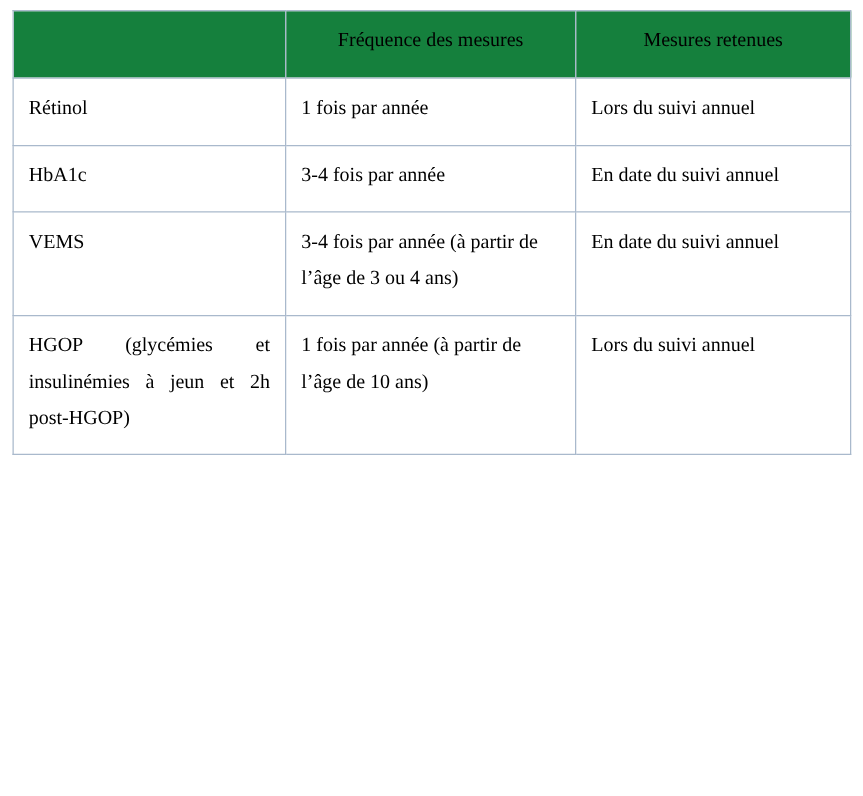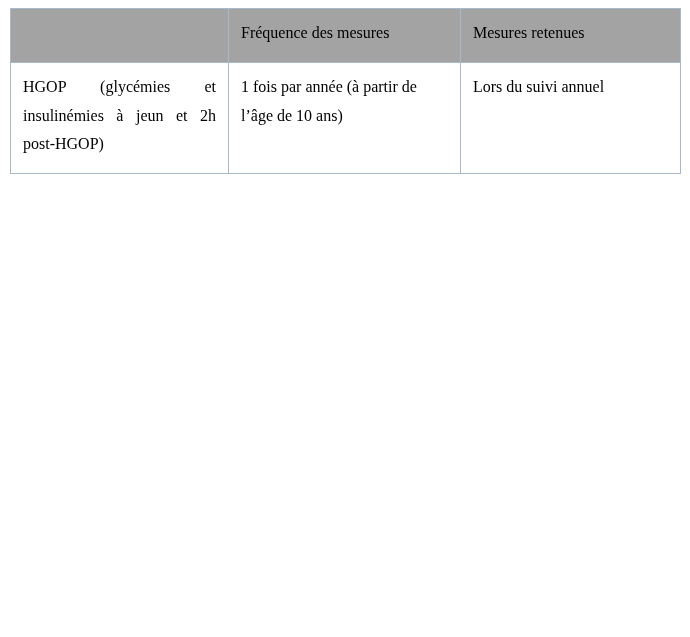--- a/index.html
+++ b/index.html
@@ -26,21 +26,22 @@
   col.c2 { width: 220px; }
   th, td {
     border: 1px solid #a9b9cc;
     padding: 10px 12px 14px 12px;
     vertical-align: top;
     text-align: left;
     font-weight: normal;
     line-height: 1.8;
   }
   thead th {
-    background: #a3a3a3;
+    background: #15803d;
+    text-align: center;
   }
   .justify {
     text-align: justify;
     text-align-last: justify;
   }
 </style>
 </head>
 <body>
 
 <div class="page">
@@ -52,19 +53,34 @@
     </colgroup>
     <thead>
       <tr>
         <th></th>
         <th>Fréquence des mesures</th>
         <th>Mesures retenues</th>
       </tr>
     </thead>
     <tbody>
       <tr>
+        <td>Rétinol</td>
+        <td>1 fois par année</td>
+        <td>Lors du suivi annuel</td>
+      </tr>
+      <tr>
+        <td>HbA1c</td>
+        <td>3-4 fois par année</td>
+        <td>En date du suivi annuel</td>
+      </tr>
+      <tr>
+        <td>VEMS</td>
+        <td>3-4 fois par année (à partir de l’âge de 3 ou 4 ans)</td>
+        <td>En date du suivi annuel</td>
+      </tr>
+      <tr>
         <td class="justify">HGOP (glycémies et insulinémies à jeun et 2h post-HGOP)</td>
         <td>1 fois par année (à partir de l’âge de 10 ans)</td>
         <td>Lors du suivi annuel</td>
       </tr>
     </tbody>
   </table>
 </div>
 
 </body></html>

